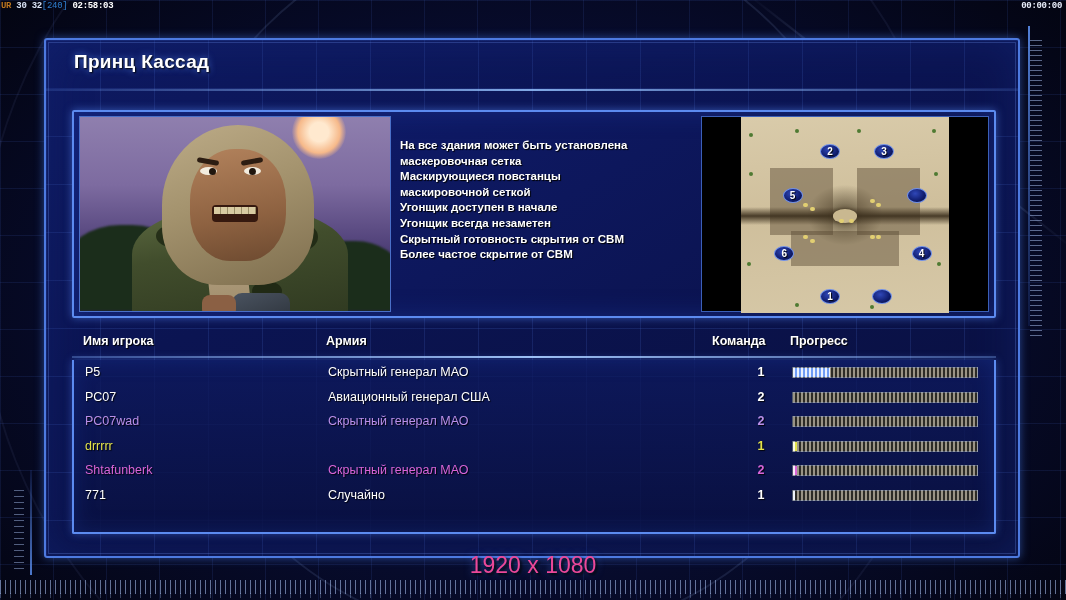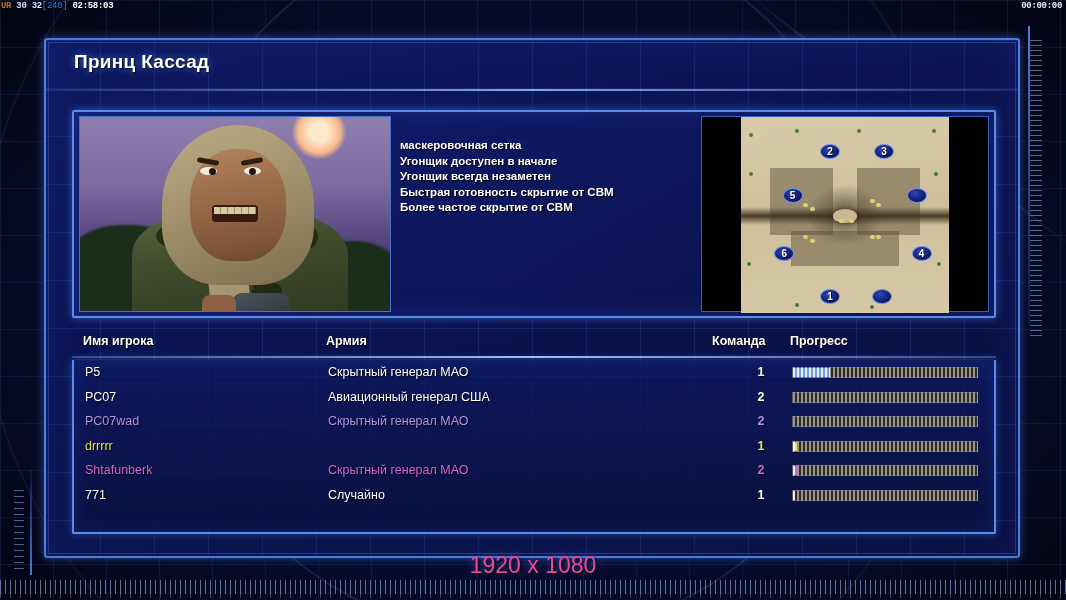--- a/index.html
+++ b/index.html
@@ -190,24 +190,27 @@
       <div class="eye r"></div>
       <div class="pupil l"></div>
       <div class="pupil r"></div>
       <div class="mouth"></div>
       <div class="teeth"></div>
       <div class="gun"></div>
       <div class="hand"></div>
     </div>
 
     <div class="features">
+      <div class="line">На все здания может быть установлена</div>
       <div class="line"> маскеровочная сетка</div>
+      <div class="line">Маскирующиеся повстанцы</div>
+      <div class="line"> маскировочной сеткой</div>
       <div class="line">Угонщик доступен в начале</div>
       <div class="line">Угонщик всегда незаметен</div>
-      <div class="line">Быстрая готовность скрытие от СВМ</div>
+      <div class="line">Скрытный готовность скрытия от СВМ</div>
       <div class="line">Более частое скрытие от СВМ</div>
     </div>
 
     <div class="mapbox">
       <div class="mapimg">
         <div class="darkblk" style="left:14%;top:26%;width:30%;height:34%;"></div>
         <div class="darkblk" style="left:56%;top:26%;width:30%;height:34%;"></div>
         <div class="darkblk" style="left:24%;top:58%;width:52%;height:18%;"></div>
         <div class="riverh"></div>
         <div class="eyec"></div>

